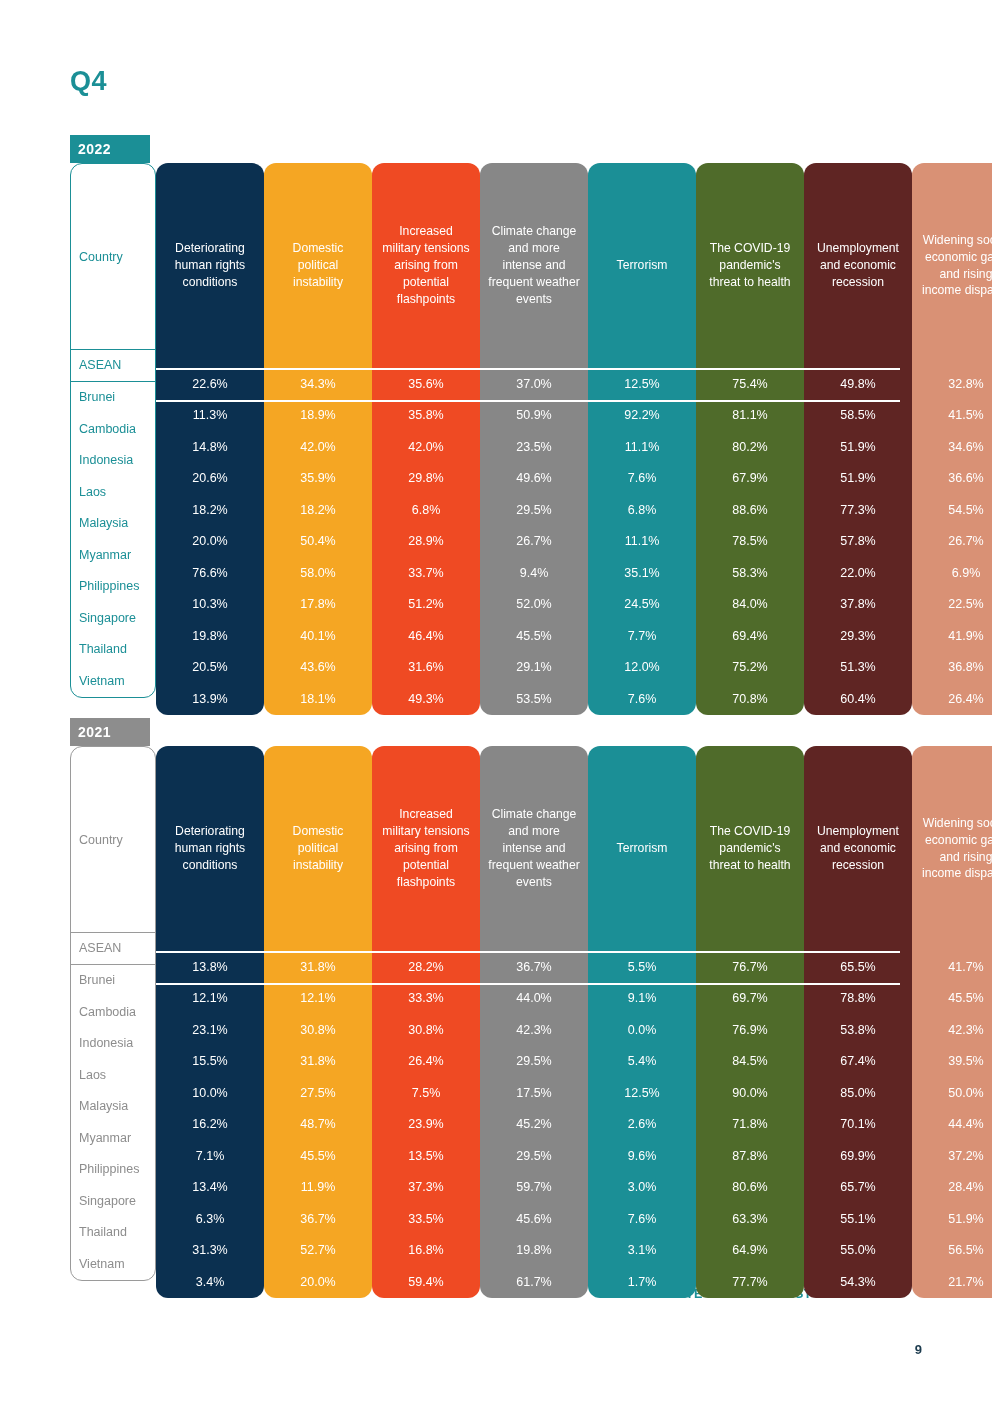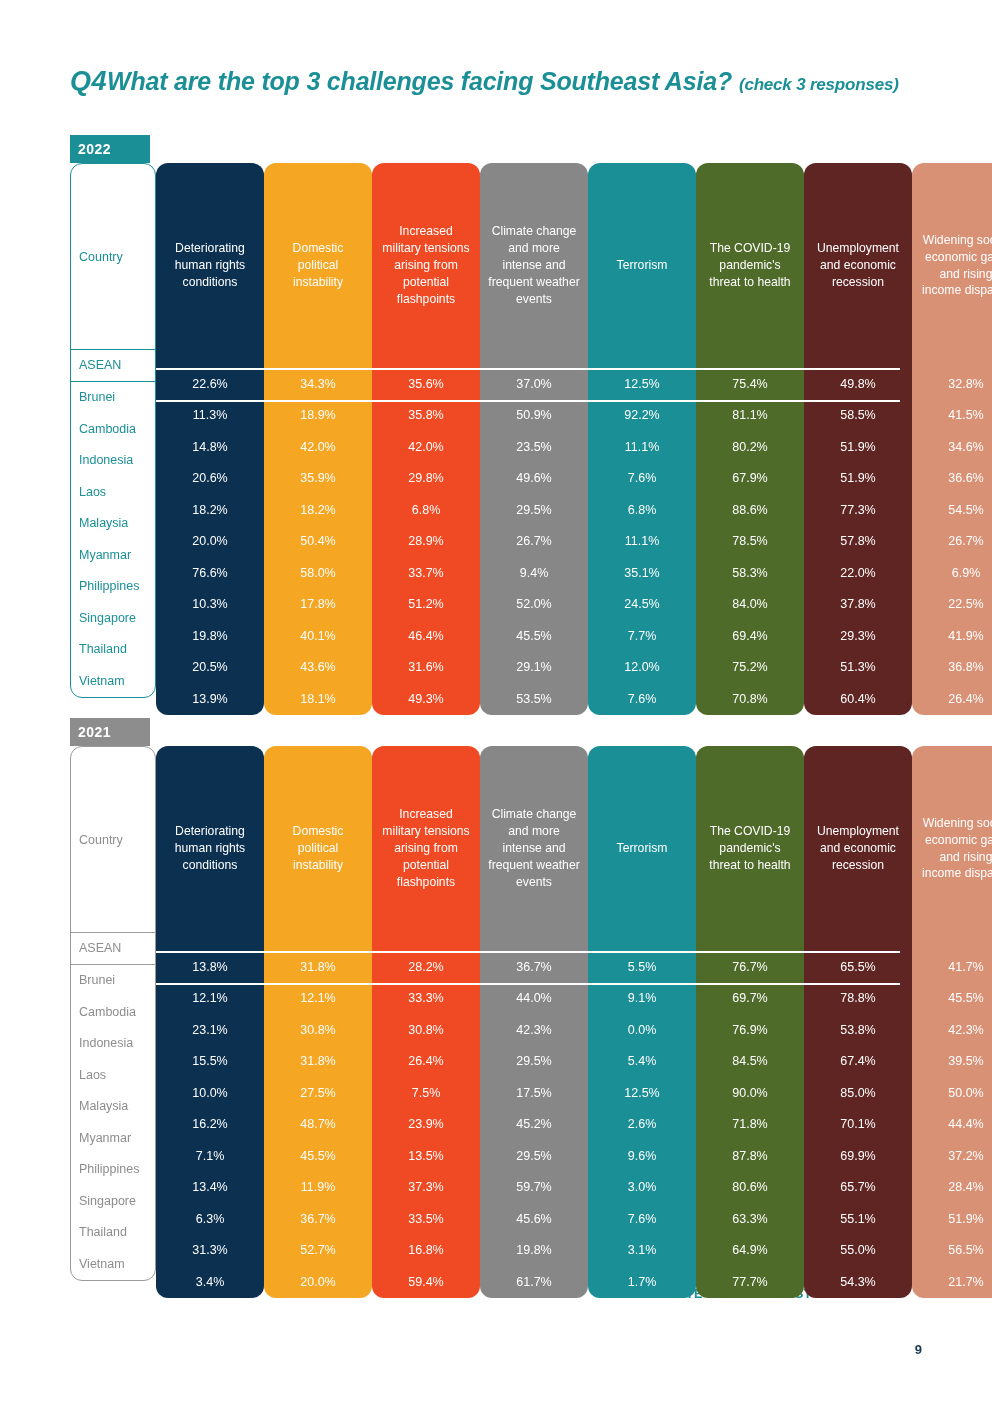--- a/index.html
+++ b/index.html
@@ -12,23 +12,23 @@
     position:relative;
     overflow:hidden;
   }
 
   
   .title-row {
     position:absolute;
     left:70px;
     top:66px;
     display:flex;
-    align-items:center;
+    align-items:flex-end;
+    gap:16px;
     color:#1b8f96;
-    font-style:italic;
   }
   .q-num {
     font-size:27px;
     font-weight:bold;
     letter-spacing:0.5px;
   }
   .q-text {
     font-size:25px;
     font-weight:bold;
     letter-spacing:-0.2px;
@@ -172,23 +172,20 @@
     color:#1b3a4d;
     font-size:13px;
     font-weight:bold;
   }
 </style>
 </head>
 <body>
 
 <div class="title-row">
   <span class="q-num">Q4</span>
-  <span>
-    <span class="q-text">What are the top 3 challenges facing Southeast Asia?</span><span class="q-sub">(check 3 responses)</span>
-  </span>
 </div>
 
 <div class="year-badge year-2022">2022</div>
 <div class="year-badge year-2021">2021</div>
 
 <div class="table-block tbl-2022">
   <div class="grid">
     <div class="cols">
         <div class="col" style="background: rgb(11, 48, 80);">
           <div class="col-head">Deteriorating human rights conditions</div>

